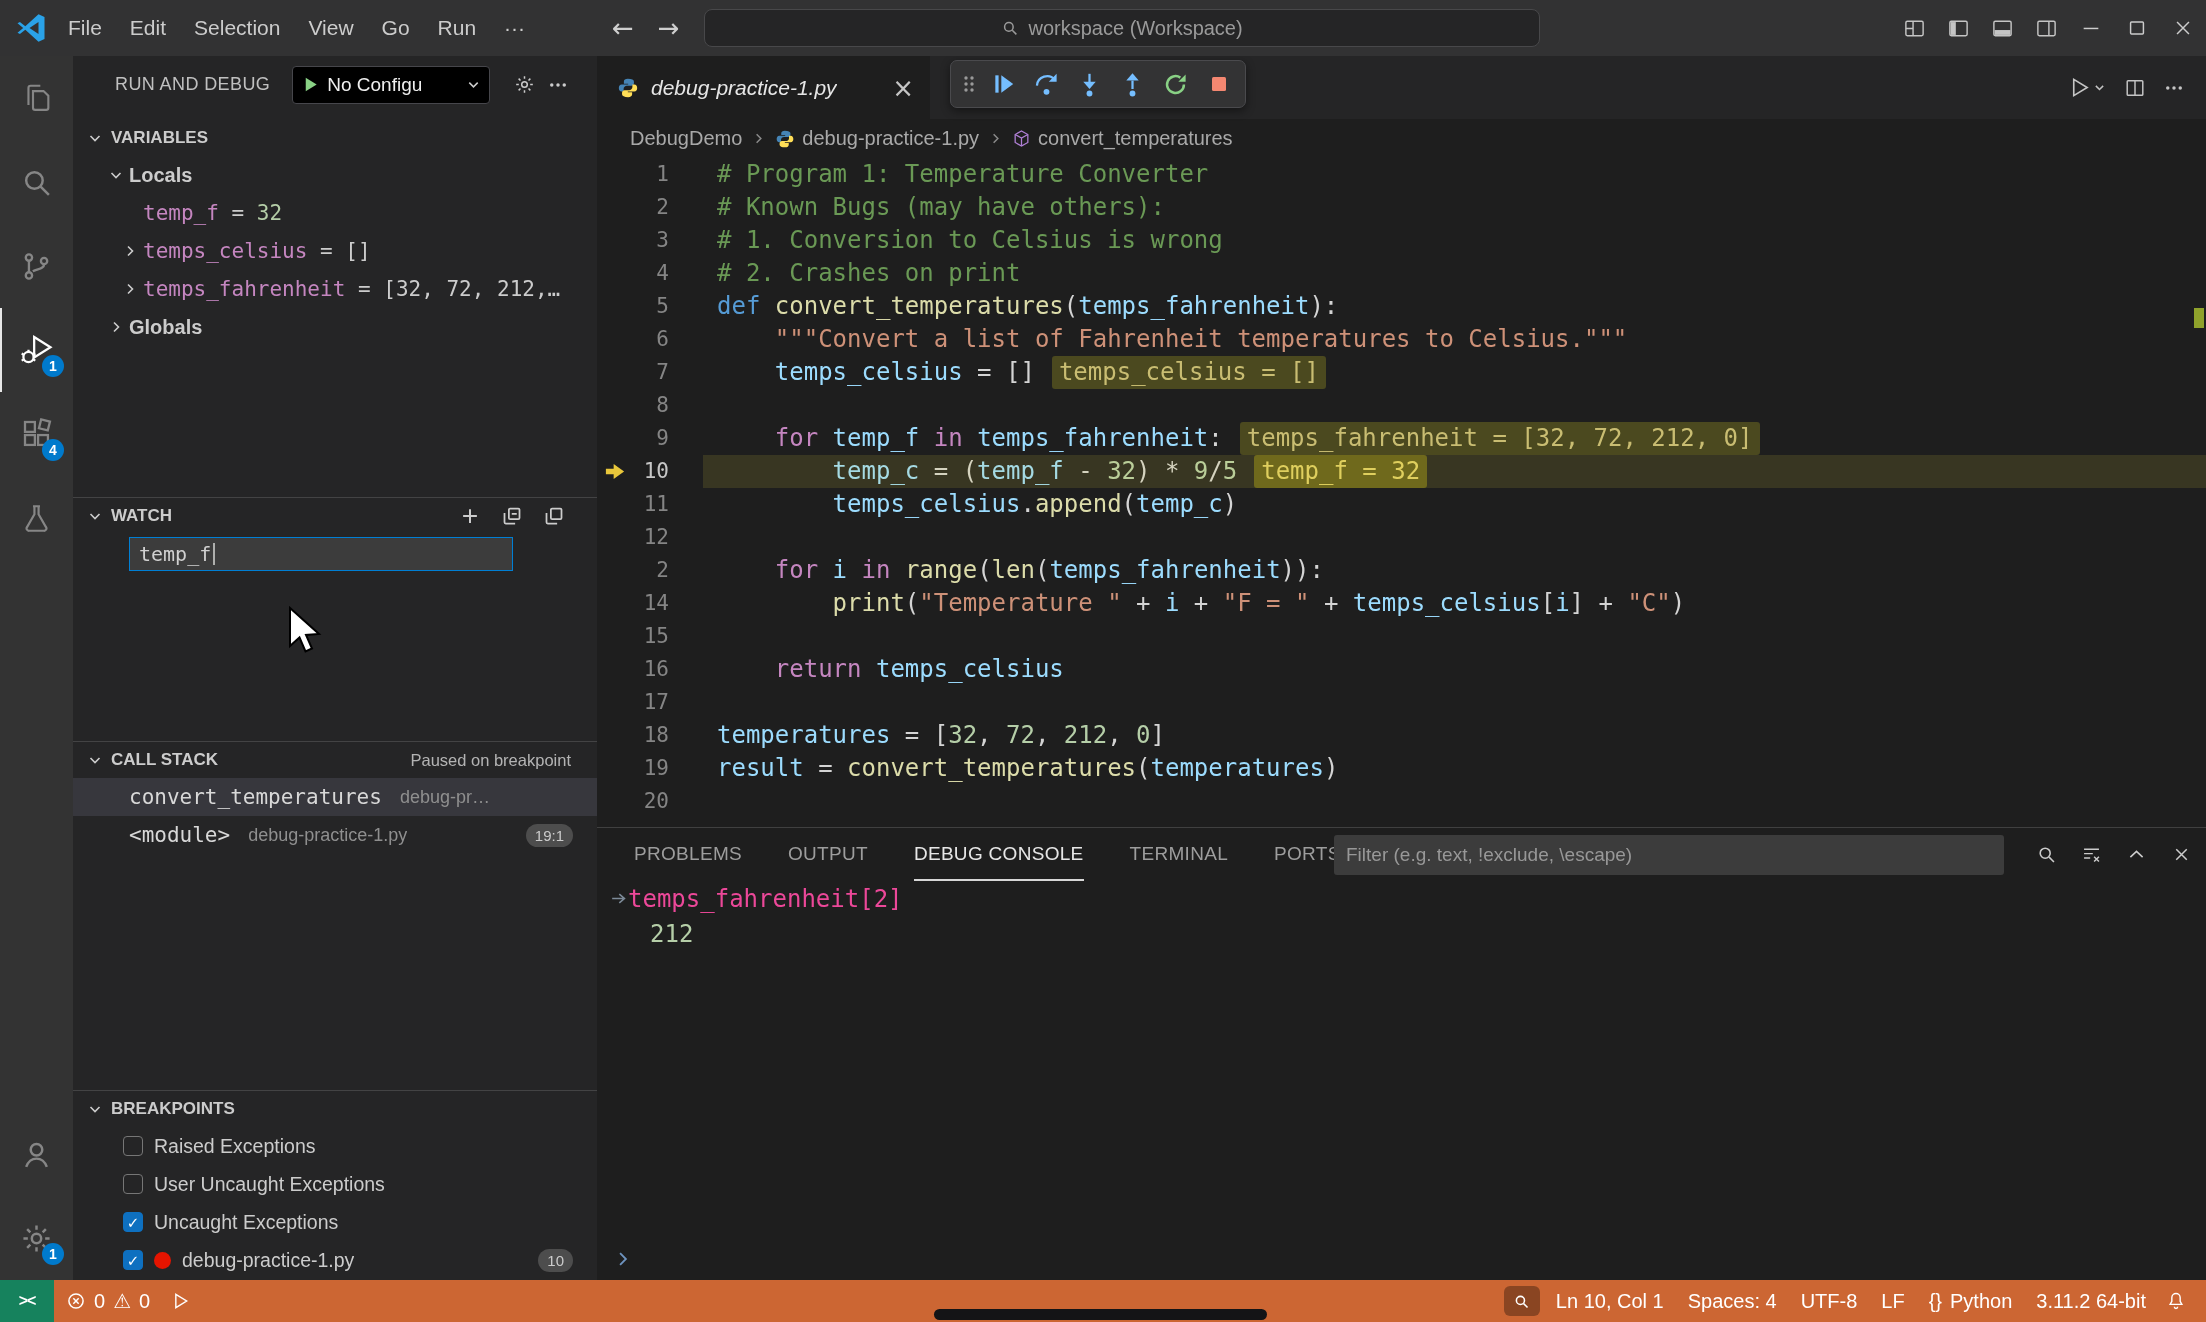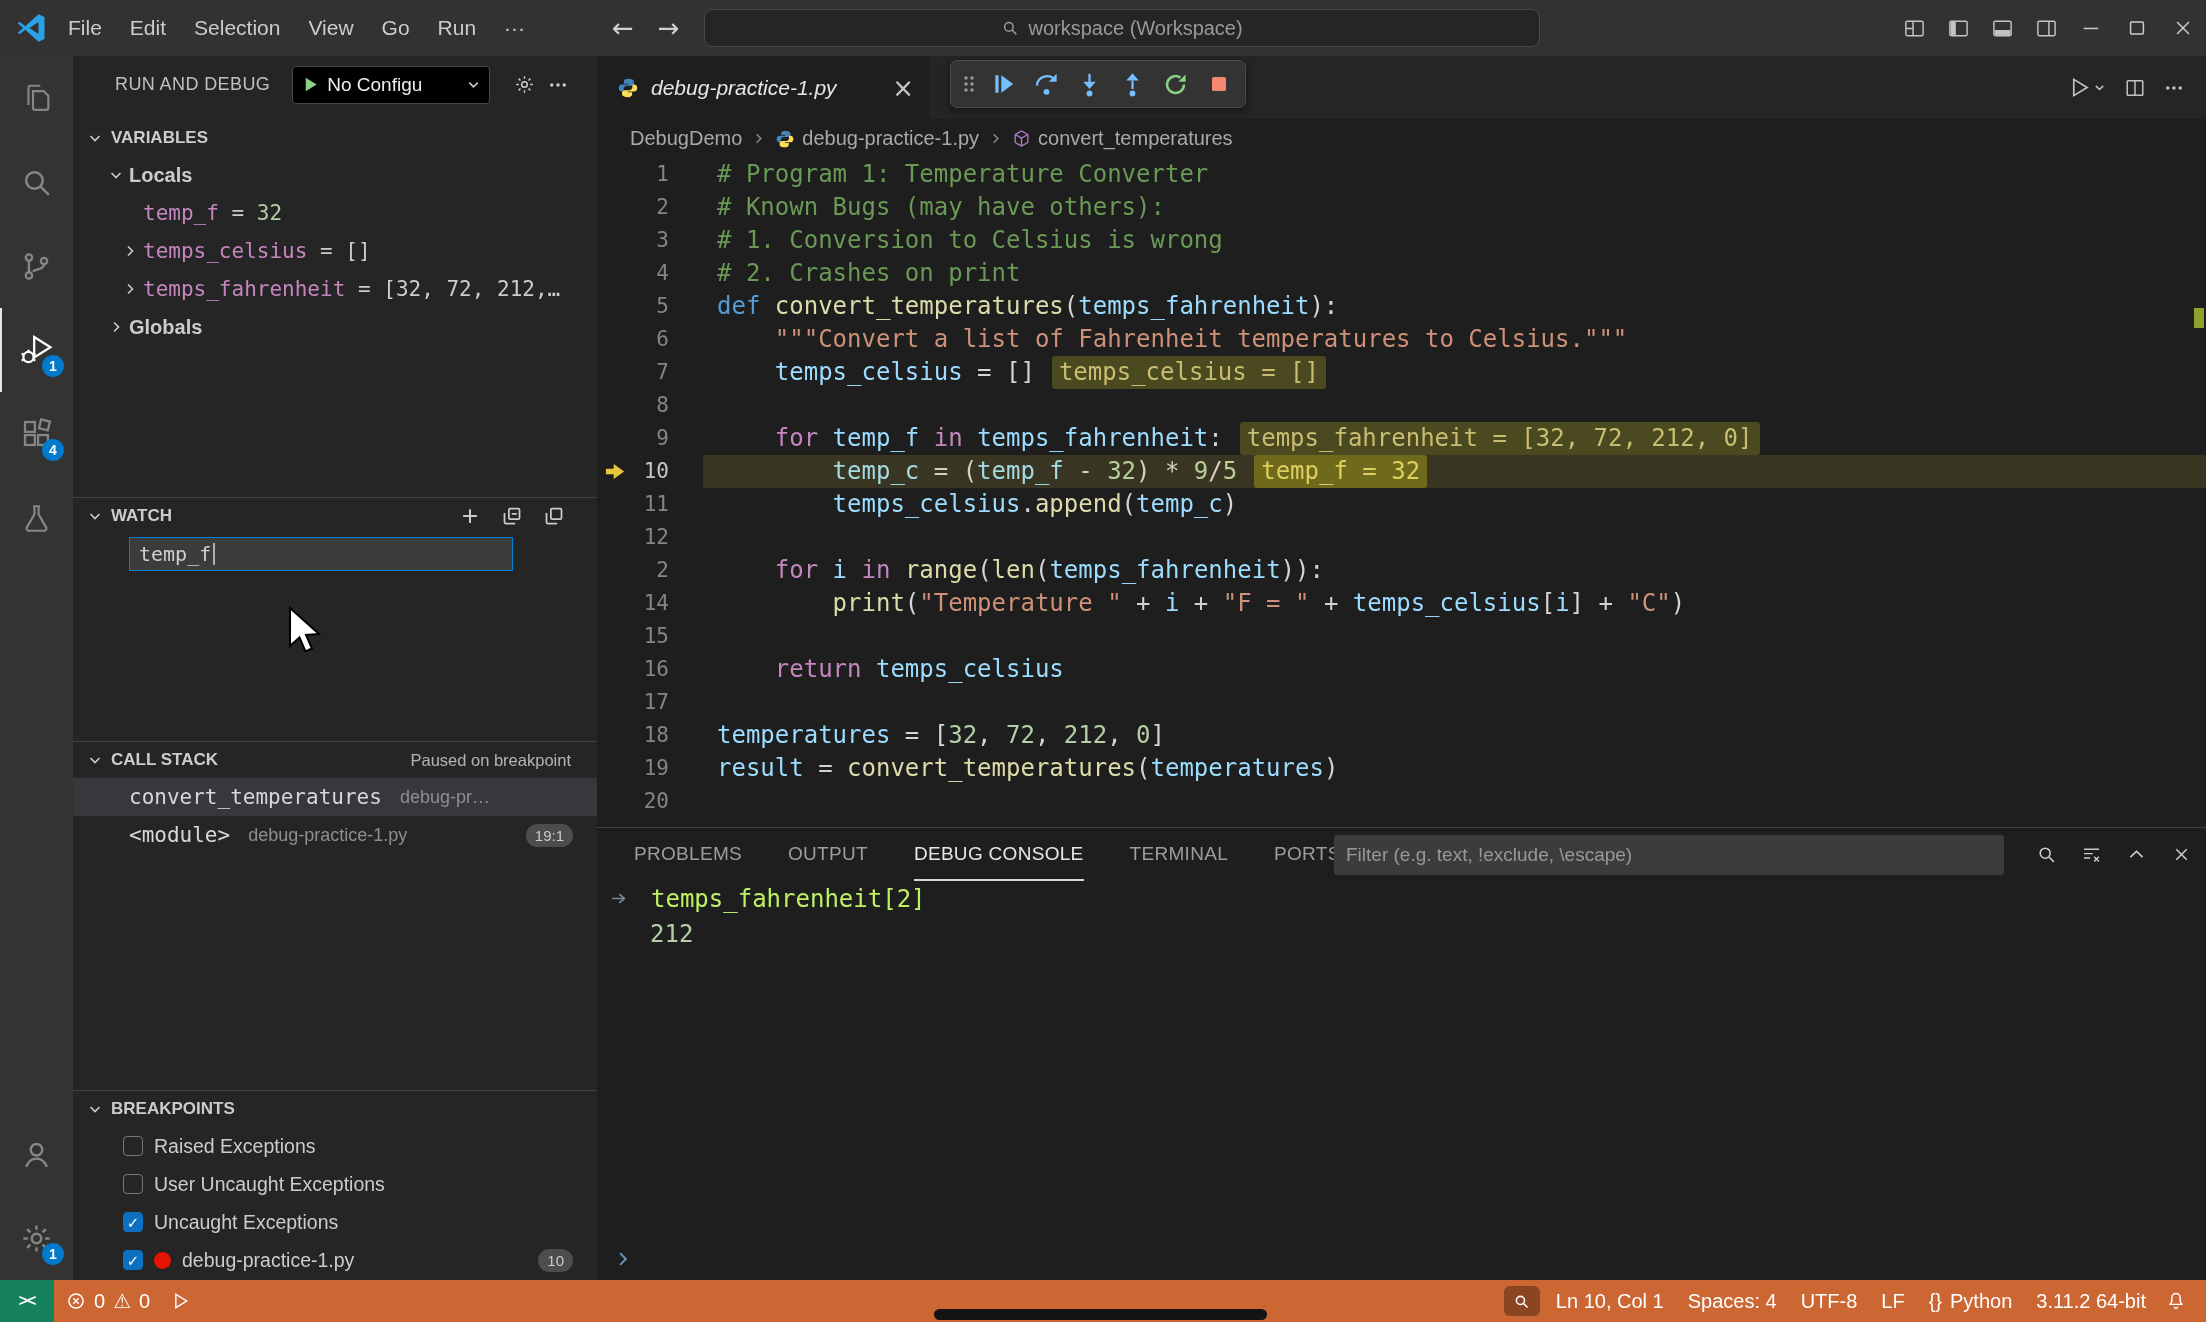--- a/index.html
+++ b/index.html
@@ -100,21 +100,21 @@
   
   .panel{height:453px;border-top:1px solid rgba(128,128,128,.35);position:relative;background:#1e1e1e;}
   .panel-head{height:53px;display:flex;align-items:flex-end;padding-left:37px;position:relative;}
   .ptabs{display:flex;gap:46px;height:100%;}
   .ptab{display:flex;align-items:center;height:100%;font-size:19px;color:#9d9d9d;border-bottom:2px solid transparent;letter-spacing:.3px;white-space:nowrap;}
   .ptab.active{color:#e7e7e7;border-bottom-color:#d7d7d7;}
   .panel-filter{position:absolute;left:737px;top:7px;width:670px;height:40px;background:#3c3c3c;border-radius:3px;display:flex;align-items:center;padding:0 12px;font-size:19px;color:#989898;overflow:hidden;white-space:nowrap;}
   .panel-actions{position:absolute;right:14px;top:0;height:53px;display:flex;align-items:center;gap:24px;color:#cccccc;}
   .console{font-family:"DejaVu Sans Mono",monospace;font-size:24px;}
   .con-row{height:35px;display:flex;align-items:center;padding-left:12px;}
-  .con-in{color:#bef264;margin-left:23px;white-space:pre;}
+  .con-in{color:#ec4899;white-space:pre;}
   .con-res{color:#b5cea8;padding-left:41px;white-space:pre;}
   .console-prompt{position:absolute;left:0;bottom:4px;height:34px;display:flex;align-items:center;padding-left:16px;}
 
   
   .statusbar{height:42px;background:var(--statusbar,#cc6633);display:flex;align-items:center;color:#ffffff;font-size:20px;position:relative;z-index:10;}
   .sb-remote{width:54px;height:42px;background:var(--remote,#16825d);display:flex;align-items:center;justify-content:center;font-weight:700;font-size:16px;letter-spacing:-1px;}
   .sb-item{display:flex;align-items:center;gap:8px;padding:0 12px;height:100%;white-space:nowrap;}
   .sb-item.tight{padding:0 8px;}
   .sb-right{margin-left:auto;display:flex;align-items:center;height:100%;padding-right:12px;}
   .zoom-chip{background:rgba(0,0,0,.32);border-radius:6px;width:36px;height:30px;display:flex;align-items:center;justify-content:center;margin-right:4px;}

